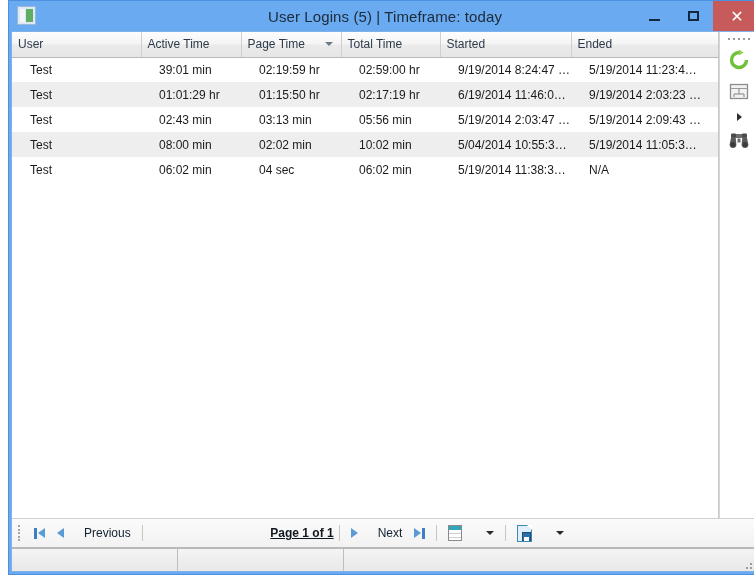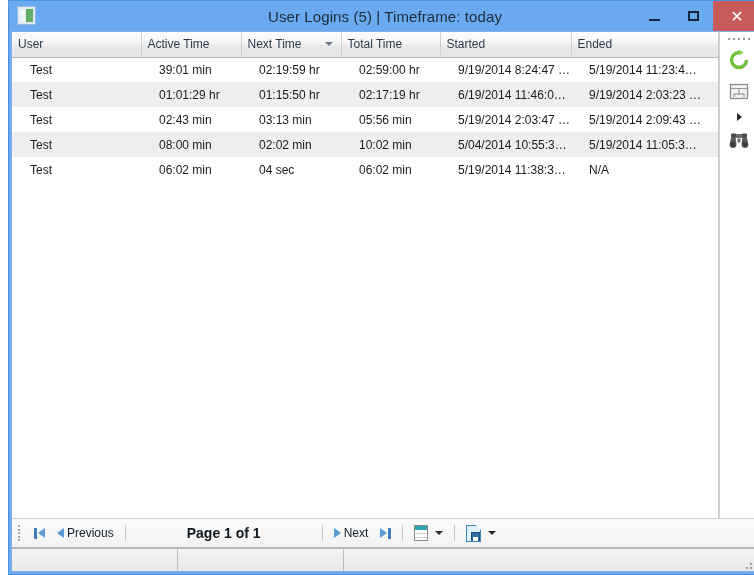--- a/index.html
+++ b/index.html
@@ -218,38 +218,39 @@
     height: 16px;
     display: flex;
     flex-direction: column;
     justify-content: space-between;
     margin-right: 6px;
   }
   .drag-dots span { width: 2px; height: 2px; background: #a6a6a6; display: block; }
   .pg-btn {
     display: flex;
     align-items: center;
-    gap: 3px;
+    gap: 20px;
     padding: 0 6px;
     height: 22px;
     white-space: nowrap;
   }
   .sep {
     width: 1px;
     height: 16px;
     background: #c6c6c6;
     margin: 0 5px;
   }
   .page-label {
     flex: 0 0 auto;
     width: 186px;
-    text-align: center;
+    text-align: right;
     font-weight: bold;
-    font-size: 14px;
+    font-size: 12px;
     color: #101820;
+    text-decoration: underline;
   }
   .tri-l { width:0;height:0;border-top:5px solid transparent;border-bottom:5px solid transparent;border-right:7px solid #5b9bd5; }
   .tri-r { width:0;height:0;border-top:5px solid transparent;border-bottom:5px solid transparent;border-left:7px solid #5b9bd5; }
   .first-ico, .last-ico { display: flex; align-items: center; gap: 1px; }
   .bar-v { width: 3px; height: 11px; background: #3f7fc1; display: block; }
   .cap-dd {
     width: 0; height: 0;
     border-left: 4px solid transparent;
     border-right: 4px solid transparent;
     border-top: 4px solid #2b2b2b;
@@ -366,21 +367,21 @@
           </colgroup>
           <thead>
             <tr>
               <th>
                 <span>User</span>
               </th>
               <th>
                 <span>Active Time</span>
               </th>
               <th>
-                <span>Next Time</span>
+                <span>Page Time</span>
                 <span class="sort-arrow"></span>
               </th>
               <th>
                 <span>Total Time</span>
               </th>
               <th>
                 <span>Started</span>
               </th>
               <th>
                 <span>Ended</span>

